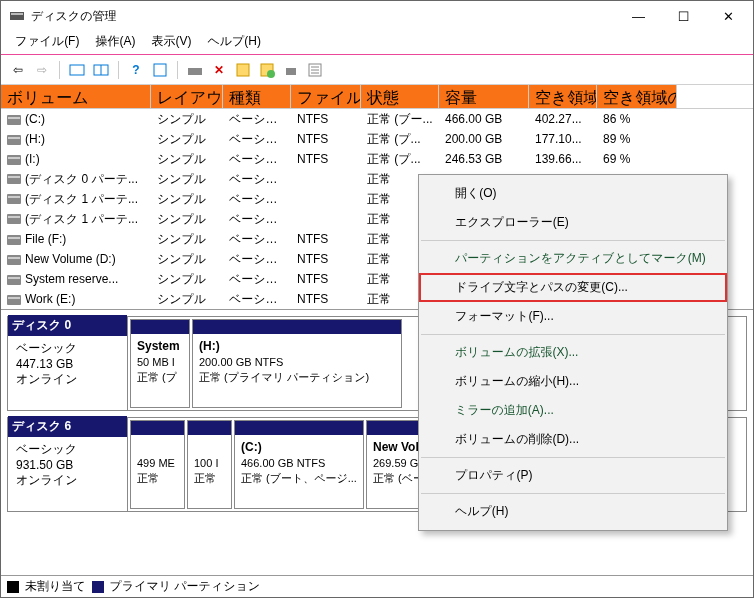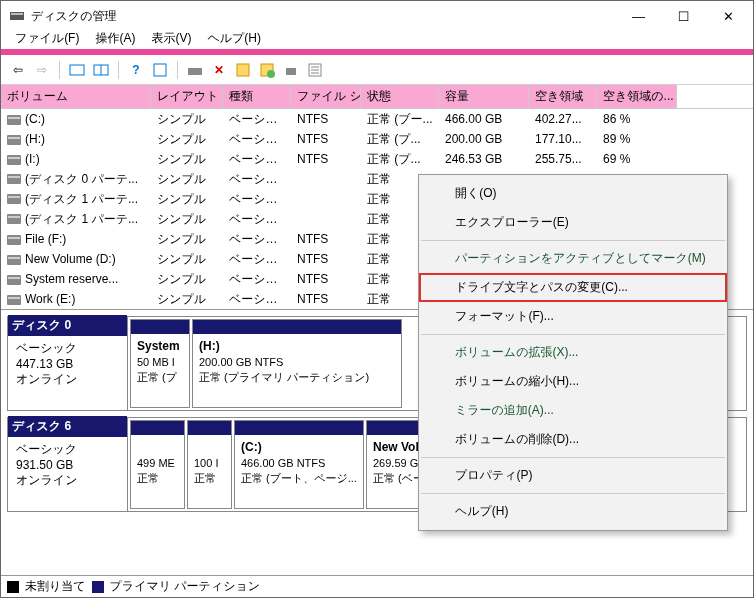--- a/index.html
+++ b/index.html
@@ -1,28 +1,28 @@
 <!DOCTYPE html>
 <html><head>
 <meta charset="utf-8">
 <style>
 * { margin: 0; padding: 0; box-sizing: border-box; font-family: "Yu Gothic UI", "Meiryo", sans-serif; font-size: 12px; }
 body { background: #fff; width: 754px; height: 598px; overflow: hidden; border: 1px solid #666; display: flex; flex-direction: column; }
 .titlebar { height: 30px; display: flex; align-items: center; padding: 0 2px 0 8px; background: #fff; }
 .titlebar .icon { width: 16px; height: 16px; margin-right: 6px; display:inline-block;}
 .titlebar .title { flex: 1; font-size: 12px; }
 .winbtn { width: 45px; height: 30px; display:flex; align-items:center; justify-content:center; font-size: 13px; color:#000;}
-.menubar { height: 24px; display: flex; align-items: flex-end; padding: 0 6px; border-bottom: 6px solid #ec4899; }
+.menubar { height: 24px; display: flex; align-items: flex-start; padding: 0 6px; border-bottom: 1px solid #ec4899; }
 .menubar .mitem { padding: 2px 8px; font-size: 12px; }
 .toolbar { height: 30px; display: flex; align-items:center; padding: 0 6px; border-bottom:1px solid #d0d0d0; gap: 2px;}
 .tbtn { width: 22px; height: 22px; display:flex; align-items:center; justify-content:center; }
 .tsep { width: 1px; height: 18px; background:#ccc; margin: 0 4px; }
 .listpanel { flex: 0 0 auto; border-bottom: 1px solid #999; overflow: hidden; }
 .lhead { display:flex; background:#fff; border-bottom: 1px solid #ccc; height: 24px;}
-.lhead .cell { border-right: 1px solid #ccc; padding: 3px 6px; font-size:12px; overflow:hidden; white-space:nowrap; background:#f9a8d4;}
+.lhead .cell { border-right: 1px solid #ccc; padding: 3px 6px; font-size:16px; overflow:hidden; white-space:nowrap; background:#f97316;}
 .lrow { display:flex; height: 20px; align-items:center;}
 .lrow .cell { padding: 1px 6px; font-size:12px; overflow:hidden; white-space:nowrap; text-overflow:ellipsis;}
 .volicon { display:inline-block; width:14px; height:10px; background:#888; margin-right:4px; vertical-align:middle; border-radius:1px; position:relative;}
 .volicon::before { content:''; position:absolute; top:2px; left:1px; right:1px; height:2px; background:#ccc;}
 .diskpanel { flex: 1; overflow:auto; position:relative; background:#fff;}
 .diskrow { display:flex; border: 1px solid #888; margin: 6px 6px 0 6px; background:#fff; min-height: 95px;}
 .diskinfo { width: 120px; border-right: 1px solid #888; padding: 4px 8px; font-size:12px; display:flex; flex-direction:column;}
 .diskinfo .dhead { background: #17176e; color:#fff; font-weight:bold; padding: 2px 4px; margin:-6px -8px 4px -8px;}
 .parts { display:flex; flex:1; gap:2px; padding:2px;}
 .part { border: 1px solid #888; display:flex; flex-direction:column; overflow:hidden;}
@@ -146,21 +146,21 @@
         <div class="cell c-free">177.10...</div>
         <div class="cell c-pct">89 %</div>
       </div>
       <div class="lrow">
         <div class="cell c-vol"><span class="volicon"></span>(I:)</div>
         <div class="cell c-lay">シンプル</div>
         <div class="cell c-type">ベーシック</div>
         <div class="cell c-fs">NTFS</div>
         <div class="cell c-stat">正常 (プ...</div>
         <div class="cell c-cap">246.53 GB</div>
-        <div class="cell c-free">255.75...</div>
+        <div class="cell c-free">139.66...</div>
         <div class="cell c-pct">69 %</div>
       </div>
       <div class="lrow">
         <div class="cell c-vol"><span class="volicon"></span>(ディスク 0 パーテ...</div>
         <div class="cell c-lay">シンプル</div>
         <div class="cell c-type">ベーシック</div>
         <div class="cell c-fs"></div>
         <div class="cell c-stat">正常</div>
         <div class="cell c-cap"></div>
         <div class="cell c-free"></div>

